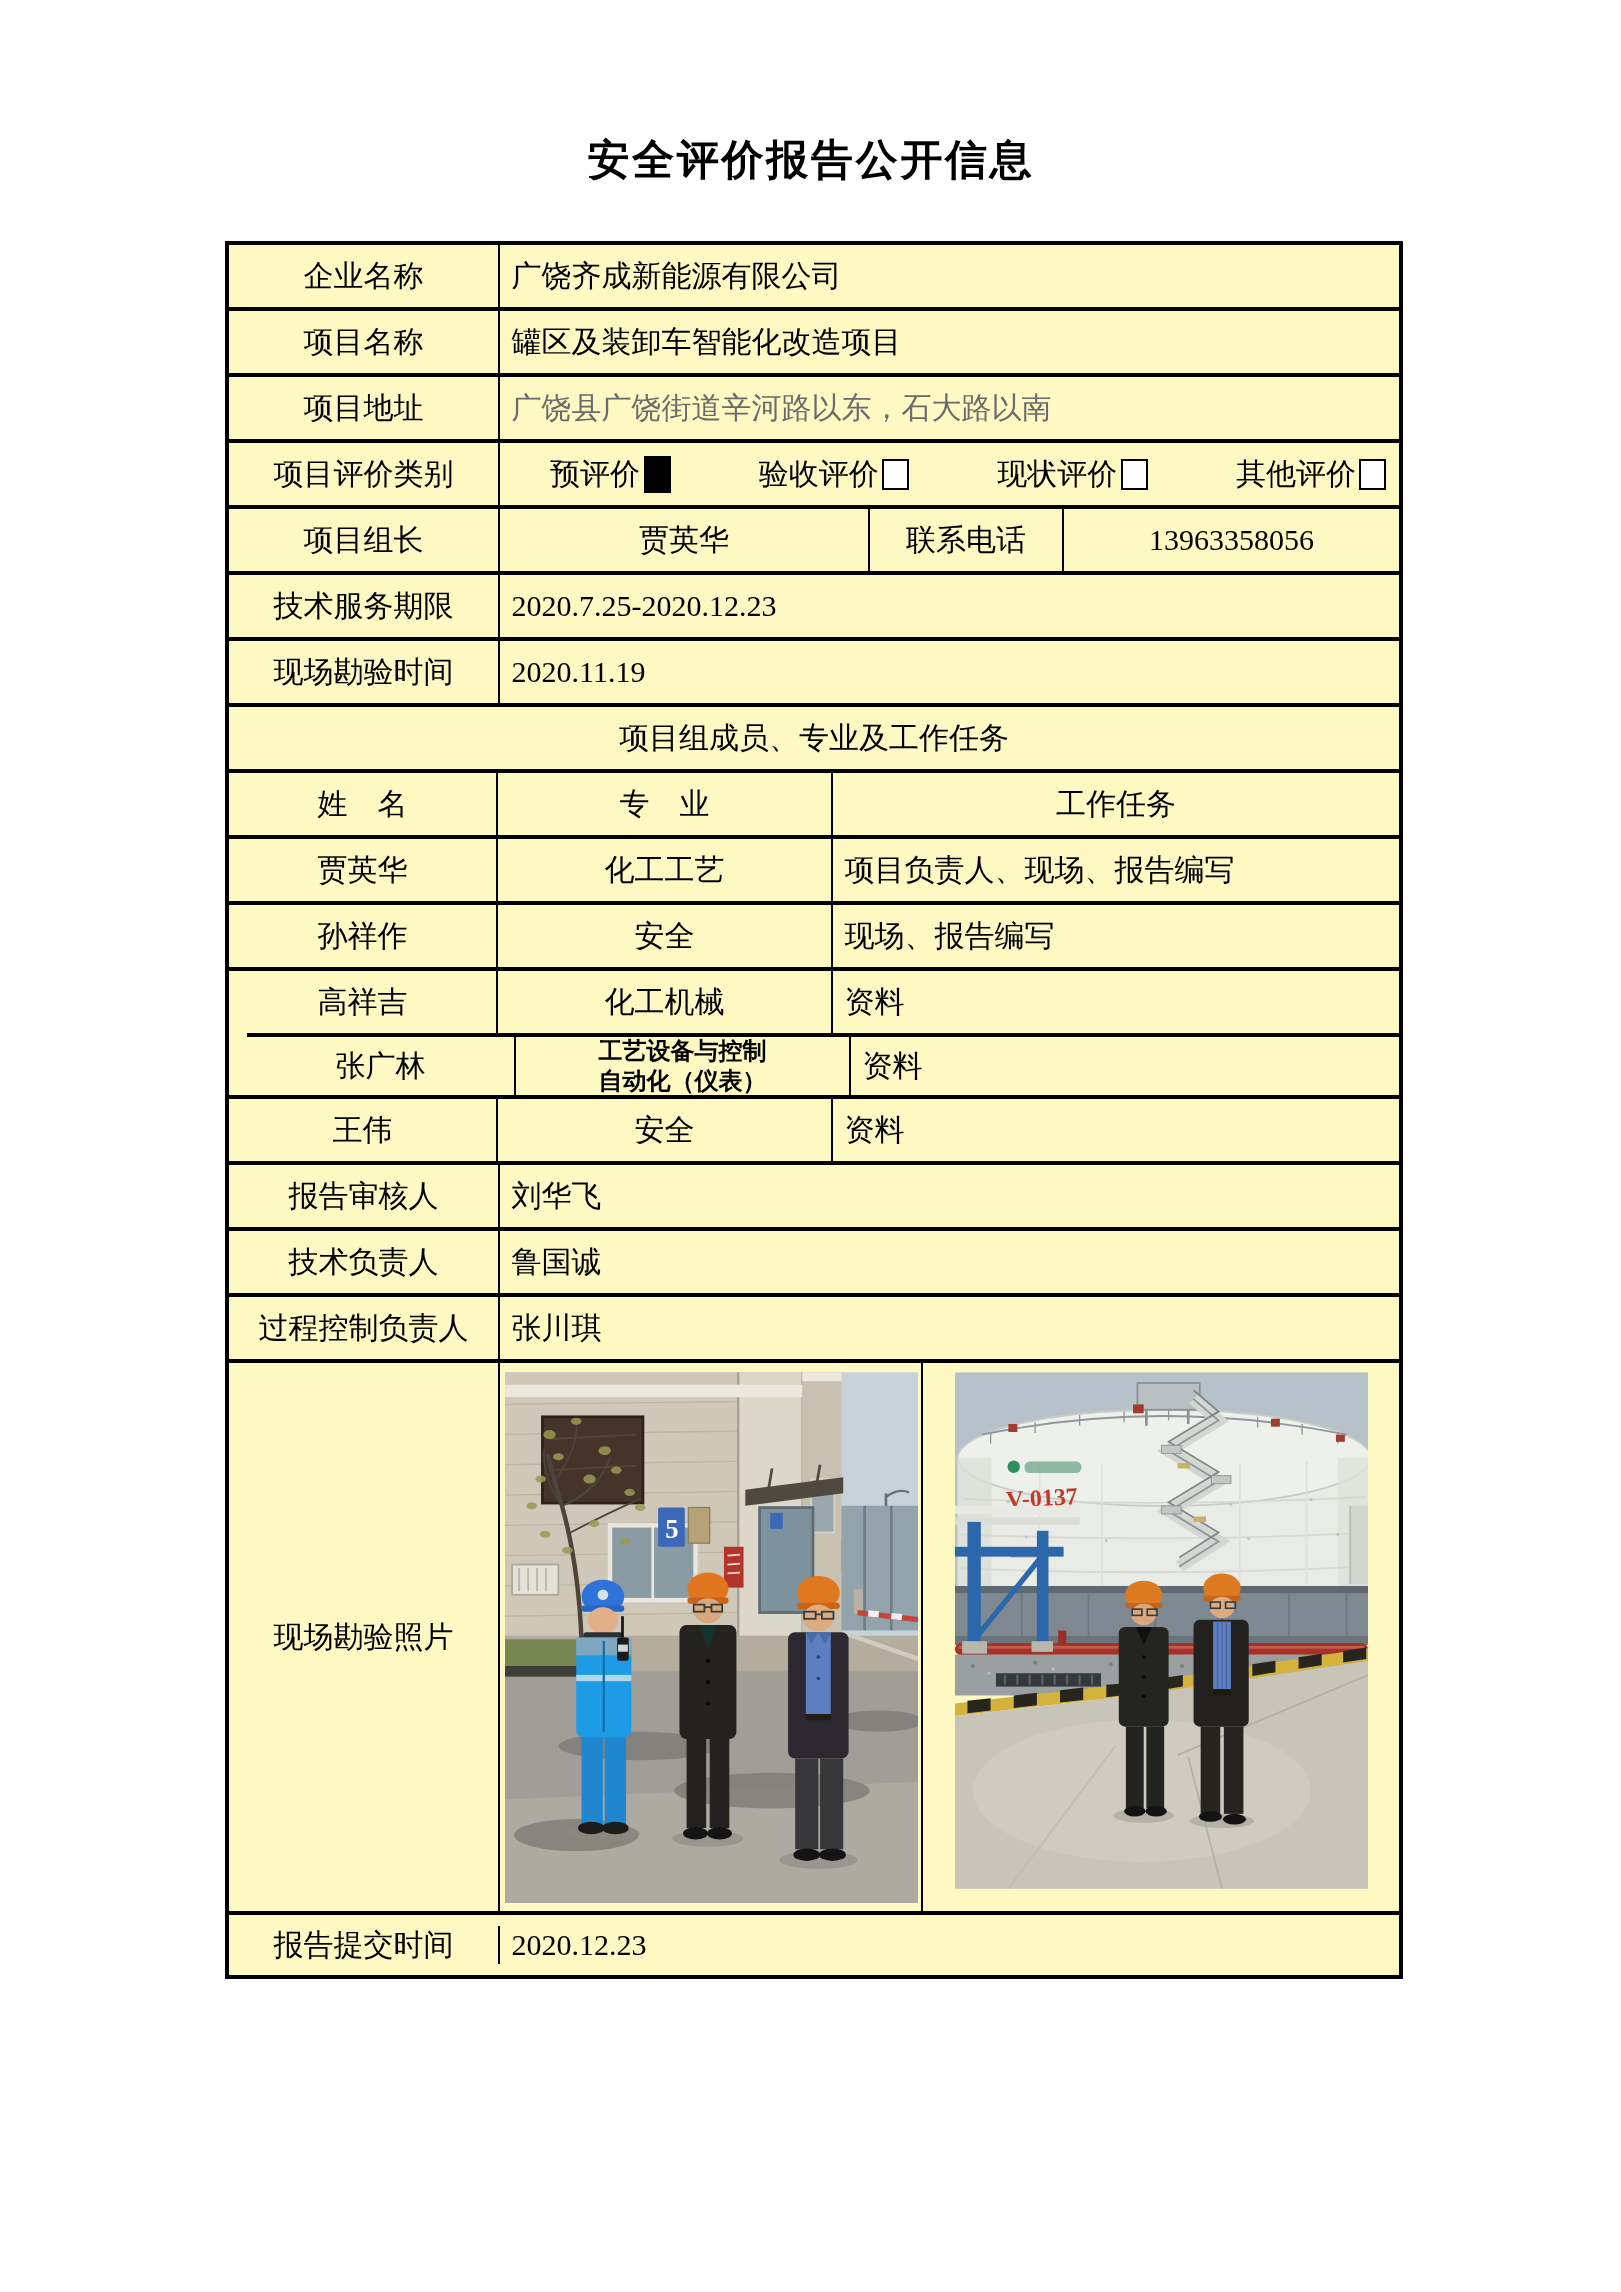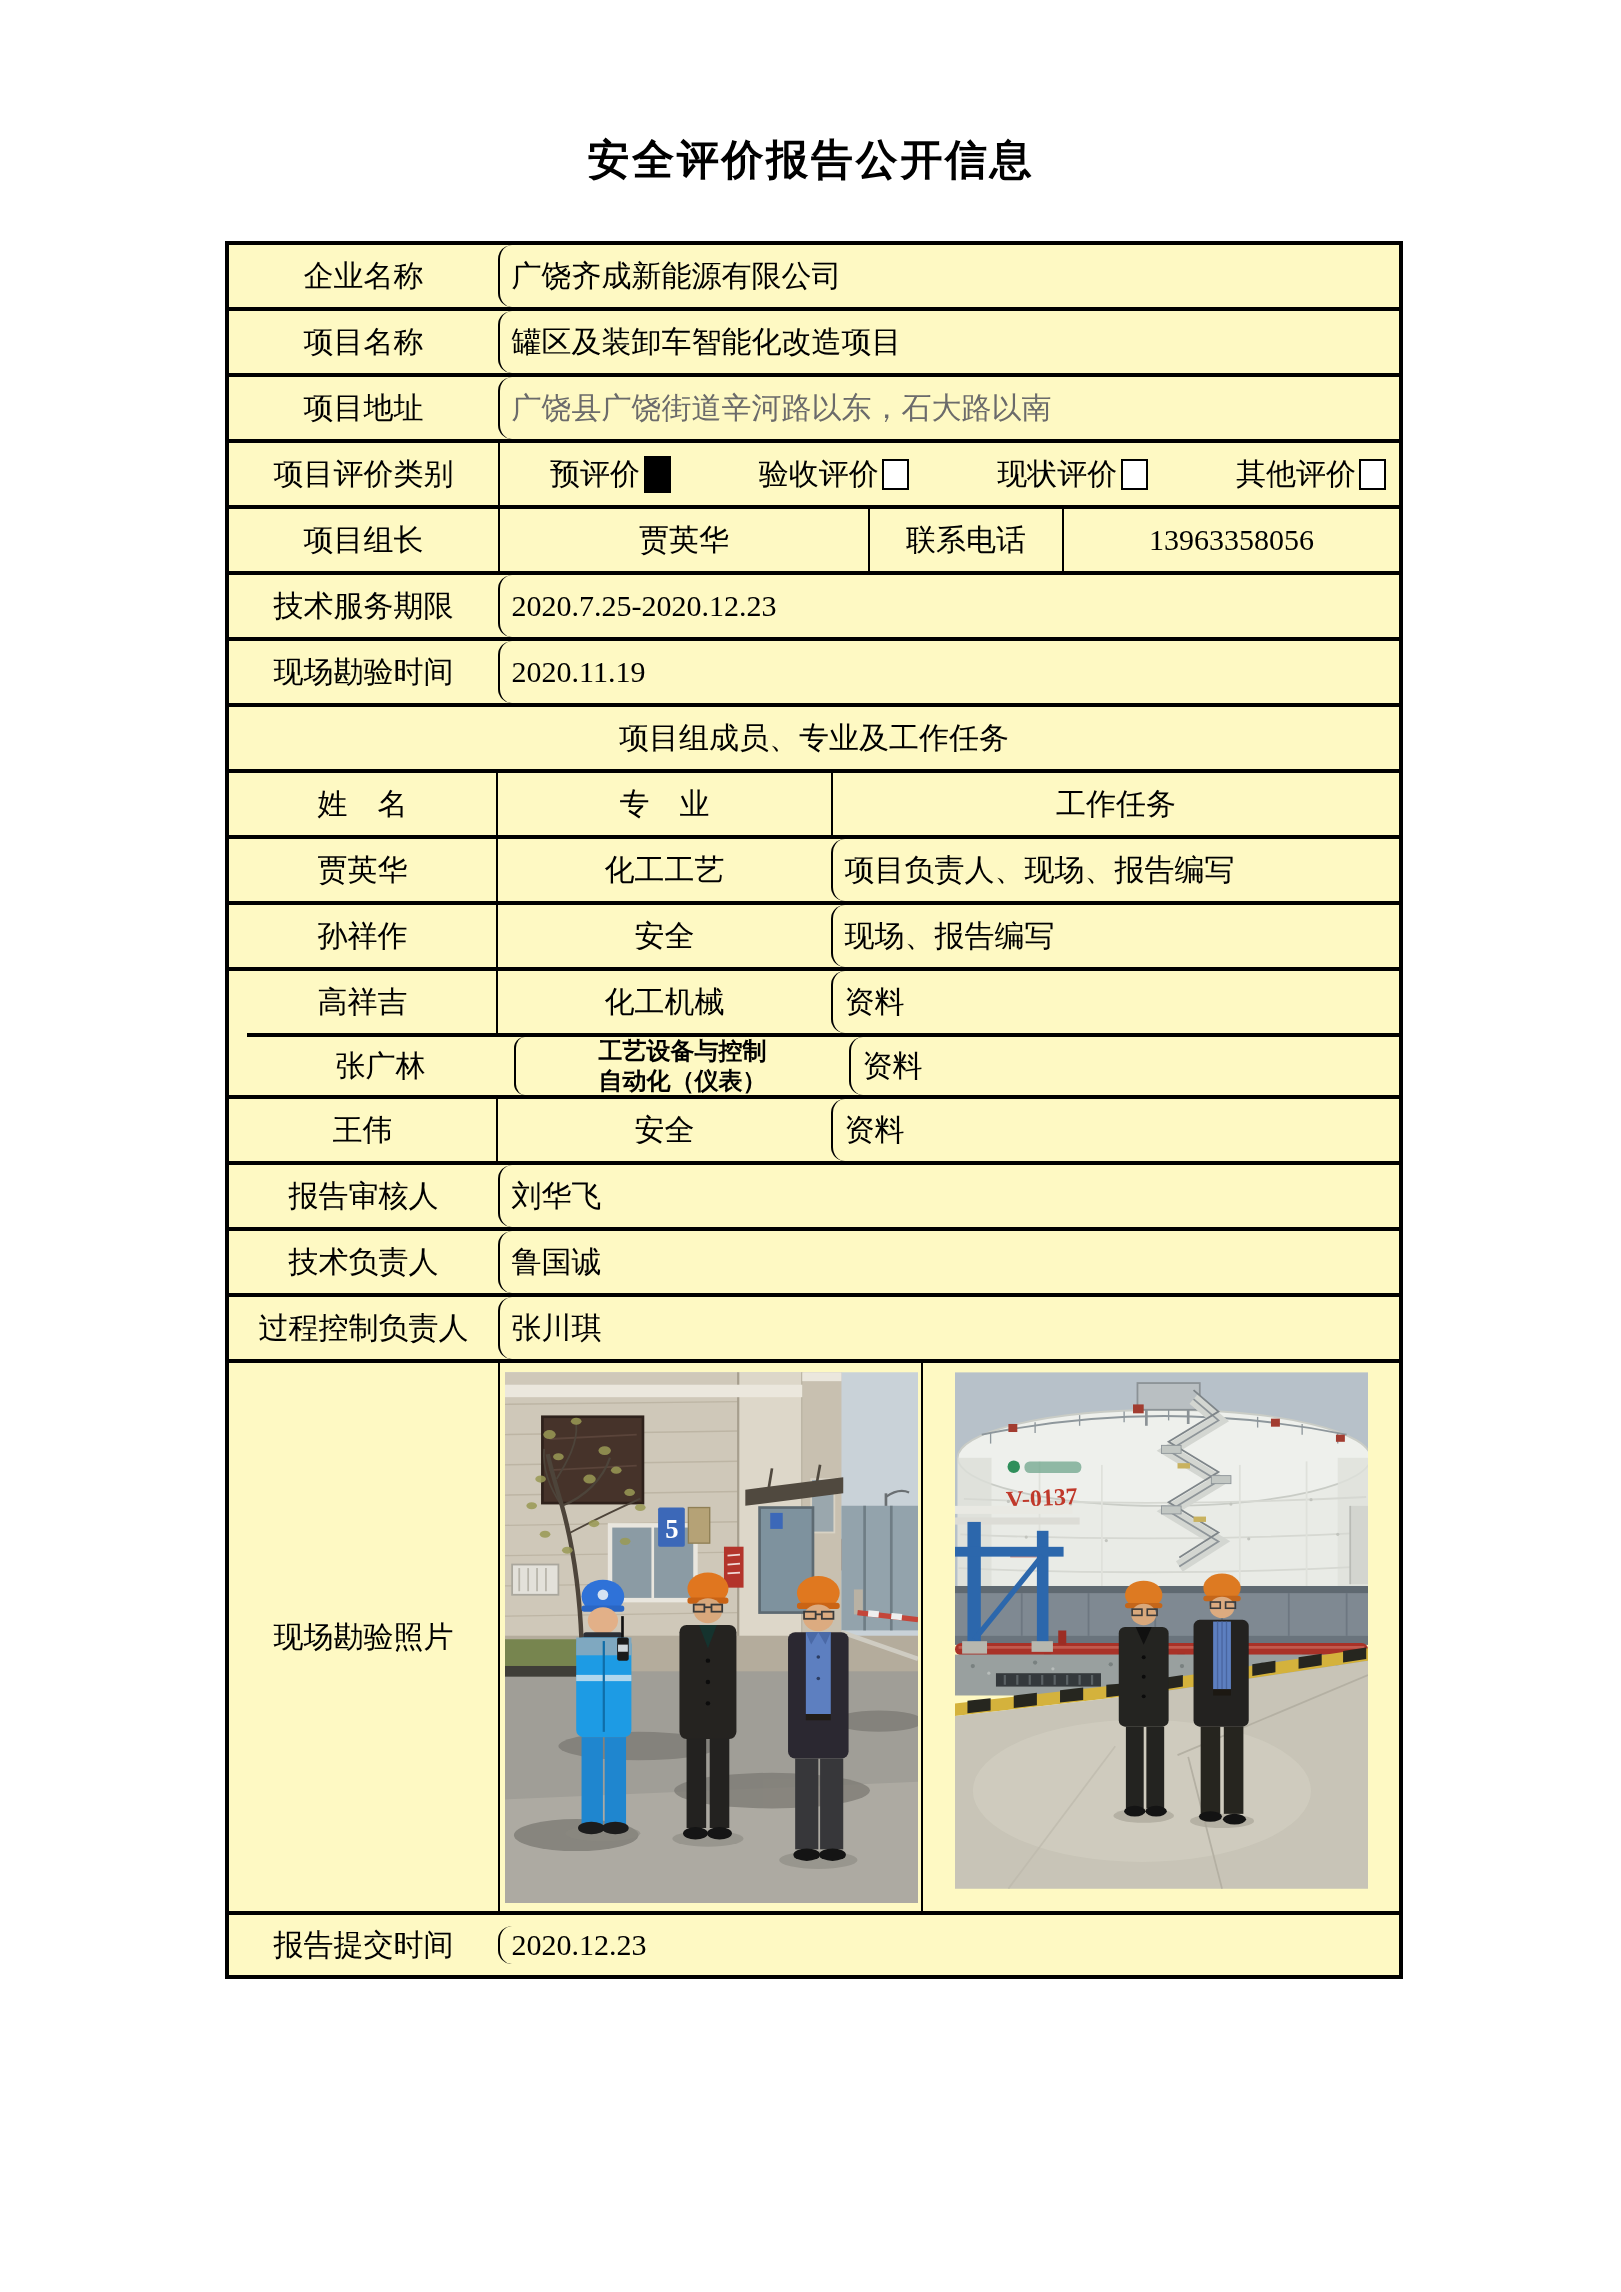--- a/index.html
+++ b/index.html
@@ -12,35 +12,35 @@
   .row{display:flex;box-sizing:border-box;border-top:4.5px solid #000;height:66px;}
   .row.r-first{border-top:none;height:62px;}
   .row.r-tall{height:62px;margin-left:18px;}
   .row.r-photo{height:552px;}
   .row.r-last{height:64px;align-items:center;}
   .cell{box-sizing:border-box;display:flex;align-items:center;justify-content:center;
         font-size:30px;line-height:1.25;overflow:hidden;}
   .cell + .cell{border-left:2.7px solid #000;}
   .c-label{width:269px;text-align:center;flex:none;}
   .c-flex{flex:1;}
-  .c-val{justify-content:flex-start;padding-left:11.6px;border-radius:14px;}
+  .c-val{justify-content:flex-start;padding-left:11.6px;}
   .c-l2{width:370px;flex:none;}
   .c-l3{width:194px;flex:none;}
   .c-m1{width:267px;flex:none;}
   .c-m2{width:335px;flex:none;}
   .c-p1{width:423px;flex:none;}
   .muted{color:#6b6b6b;}
   .opts{flex:1;display:flex;align-items:center;justify-content:space-between;
         padding:0 12.5px 0 50px;}
   .opt{display:flex;align-items:center;white-space:nowrap;}
   .box{display:inline-block;margin-left:3.6px;}
   .box.filled{width:27px;height:37px;background:#000;}
   .box.empty{width:23px;height:27px;border:2.7px solid #000;background:#fff;}
   .major-2line{display:flex;flex-direction:column;align-items:center;justify-content:center;
-               font-size:24px;line-height:1.25;font-weight:600;border-radius:11px;}
+               font-size:24px;line-height:1.25;font-weight:600;}
   .photo-cell{align-items:flex-start;}
   .photo-cell.left{justify-content:flex-start;padding:9px 0 0 4.5px;}
   .photo-cell.right{justify-content:center;padding-top:9px;}
   svg{display:block;}
 </style>
 </head>
 <body>
 
 <div class="page">
 

